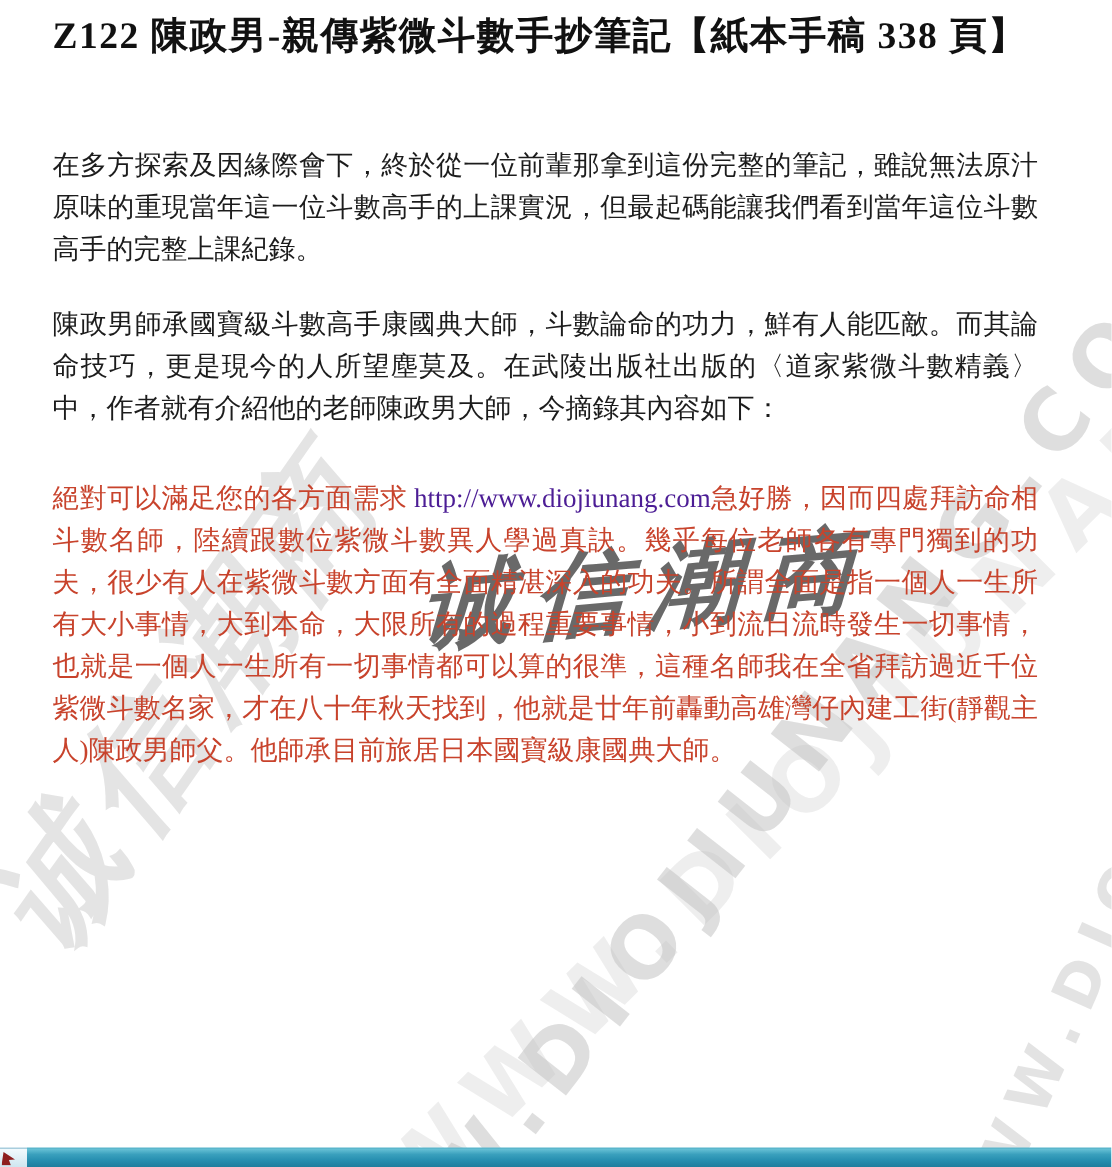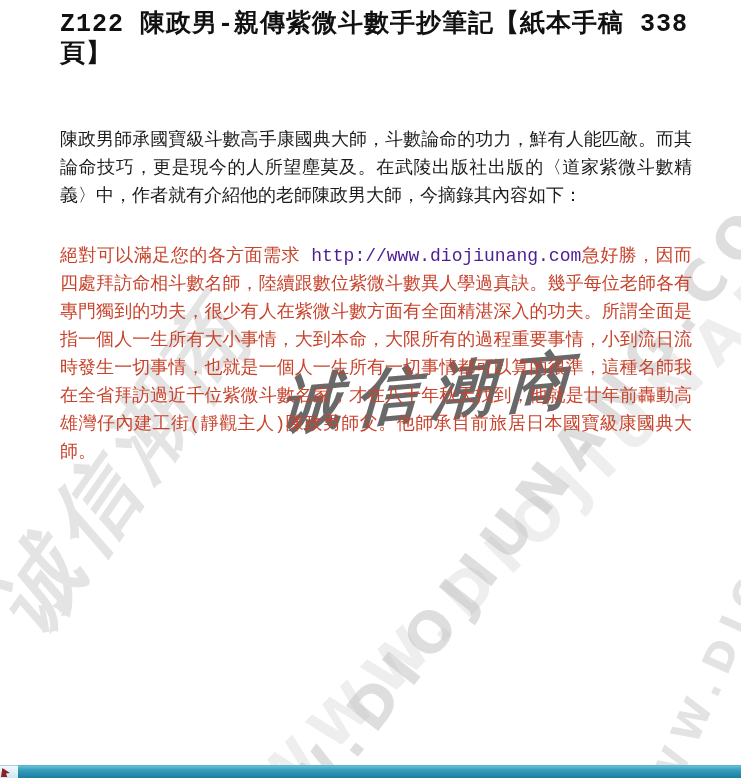--- a/index.html
+++ b/index.html
@@ -62,22 +62,21 @@
     font-size: 86px; letter-spacing: 10px;
     color: rgba(196,196,196,0.45);
     transform: rotate(-55deg);
     transform-origin: left top;
   }
 
   
   .content {
     position: relative;
     z-index: 2;
-    padding: 10px 49px 0 60px;
-    font-family: Liberation Mono, monospace;
+    padding: 10px 49px 0 35px;
   }
   .doc-title {
     font-size: 25px;
     font-weight: bold;
     color: #111111;
     letter-spacing: 1px;
     margin-bottom: 56px;
     line-height: 1.2;
   }
   .para {
@@ -137,20 +136,21 @@
   <div class="wm-diag wm-diag-1">WWW.DIOJIUNANG.COM</div>
   <div class="wm-diag wm-diag-2">WWW.DIOJIUNANG.COM</div>
   <div class="wm-seal wm-seal-bottom">诚信潮商</div>
   <div class="wm-seal wm-seal-center">诚信潮商</div>
 </div>
 
 <div class="content">
   <h1 class="doc-title">Z122 陳政男-親傳紫微斗數手抄筆記【紙本手稿 338 頁】</h1>
 
 
+  <p class="para para-2">在多方探索及因緣際會下，終於從一位前輩那拿到這份完整的筆記，雖說無法原汁原味的重現當年這一位斗數高手的上課實況，但最起碼能讓我們看到當年這位斗數高手的完整上課紀錄。</p>
 
   <p class="para para-3">陳政男師承國寶級斗數高手康國典大師，斗數論命的功力，鮮有人能匹敵。而其論命技巧，更是現今的人所望塵莫及。在武陵出版社出版的〈道家紫微斗數精義〉中，作者就有介紹他的老師陳政男大師，今摘錄其內容如下：</p>
 
   <p class="para para-quote"><span>絕對可以滿足您的各方面需求 </span><span class="quote-url">http://www.diojiunang.com</span><span>急好勝，因而四處拜訪命相斗數名師，陸續跟數位紫微斗數異人學過真訣。幾乎每位老師各有專門獨到的功夫，很少有人在紫微斗數方面有全面精湛深入的功夫。所謂全面是指一個人一生所有大小事情，大到本命，大限所有的過程重要事情，小到流日流時發生一切事情，也就是一個人一生所有一切事情都可以算的很準，這種名師我在全省拜訪過近千位紫微斗數名家，才在八十年秋天找到，他就是廿年前轟動高雄灣仔內建工街(靜觀主人)陳政男師父。他師承目前旅居日本國寶級康國典大師。</span></p>
 
 </div>
 
 <div class="scrollbar">
   <div class="scroll-corner">
     <span class="corner-glyph"></span>

